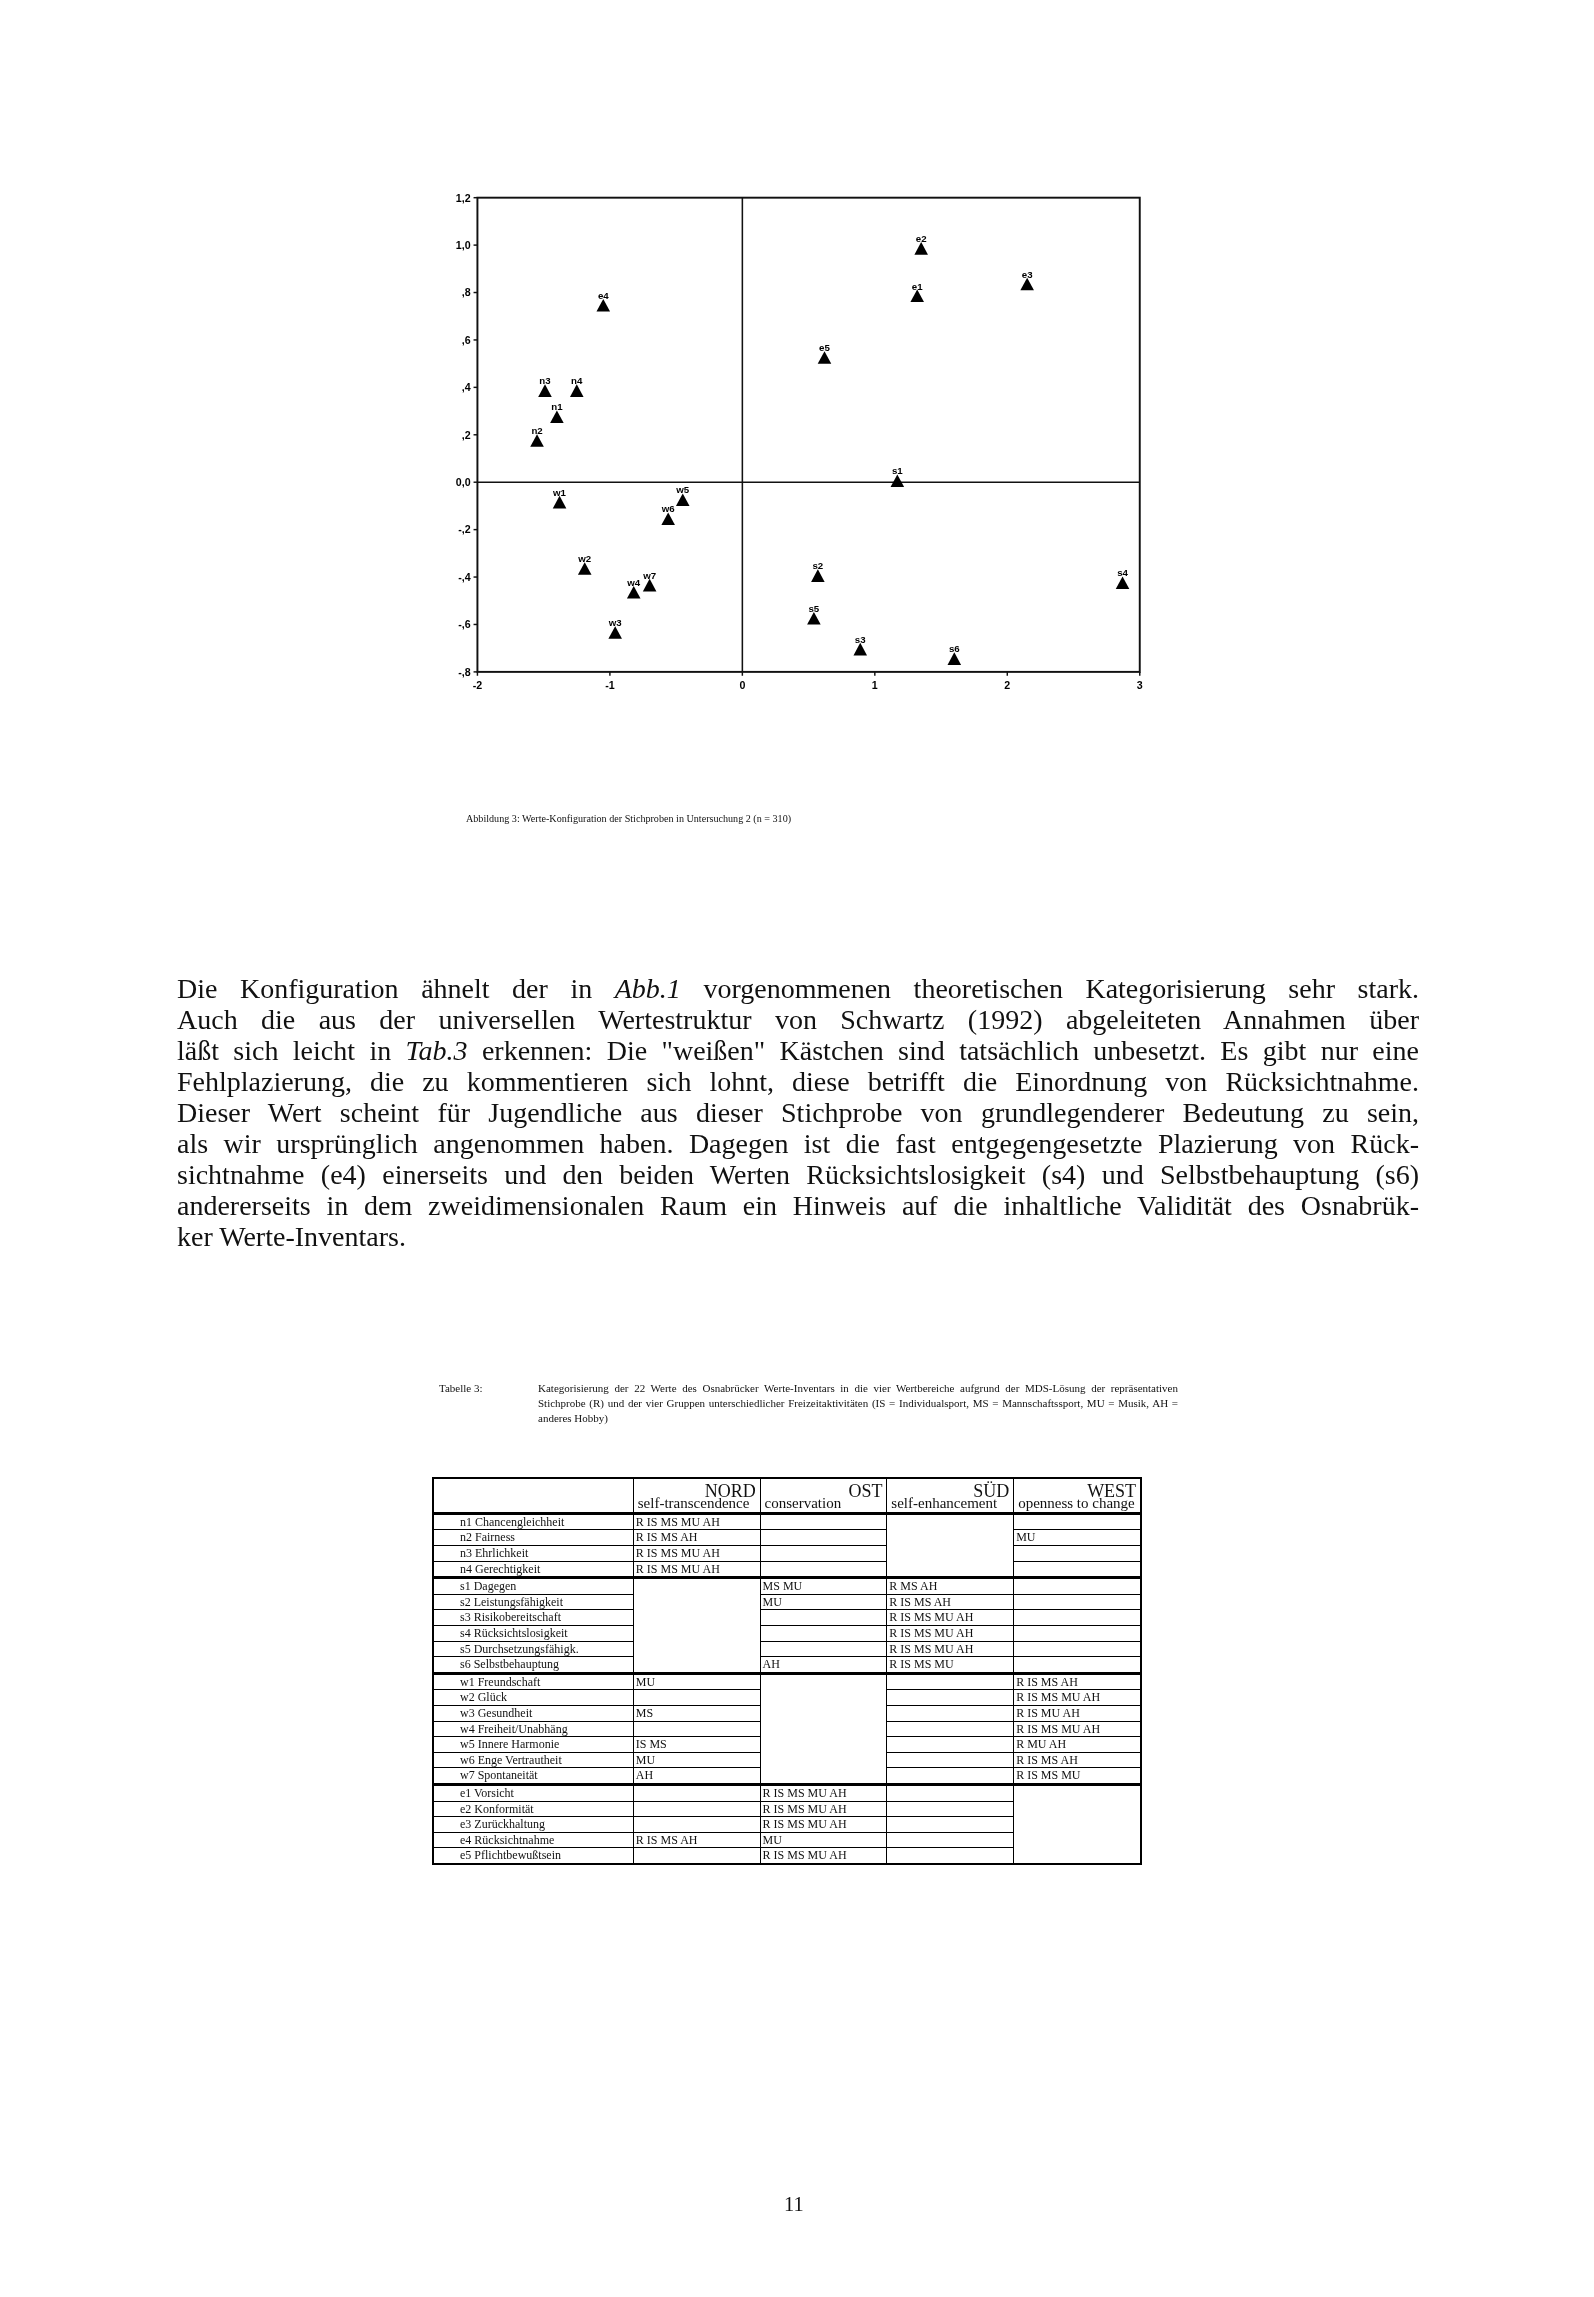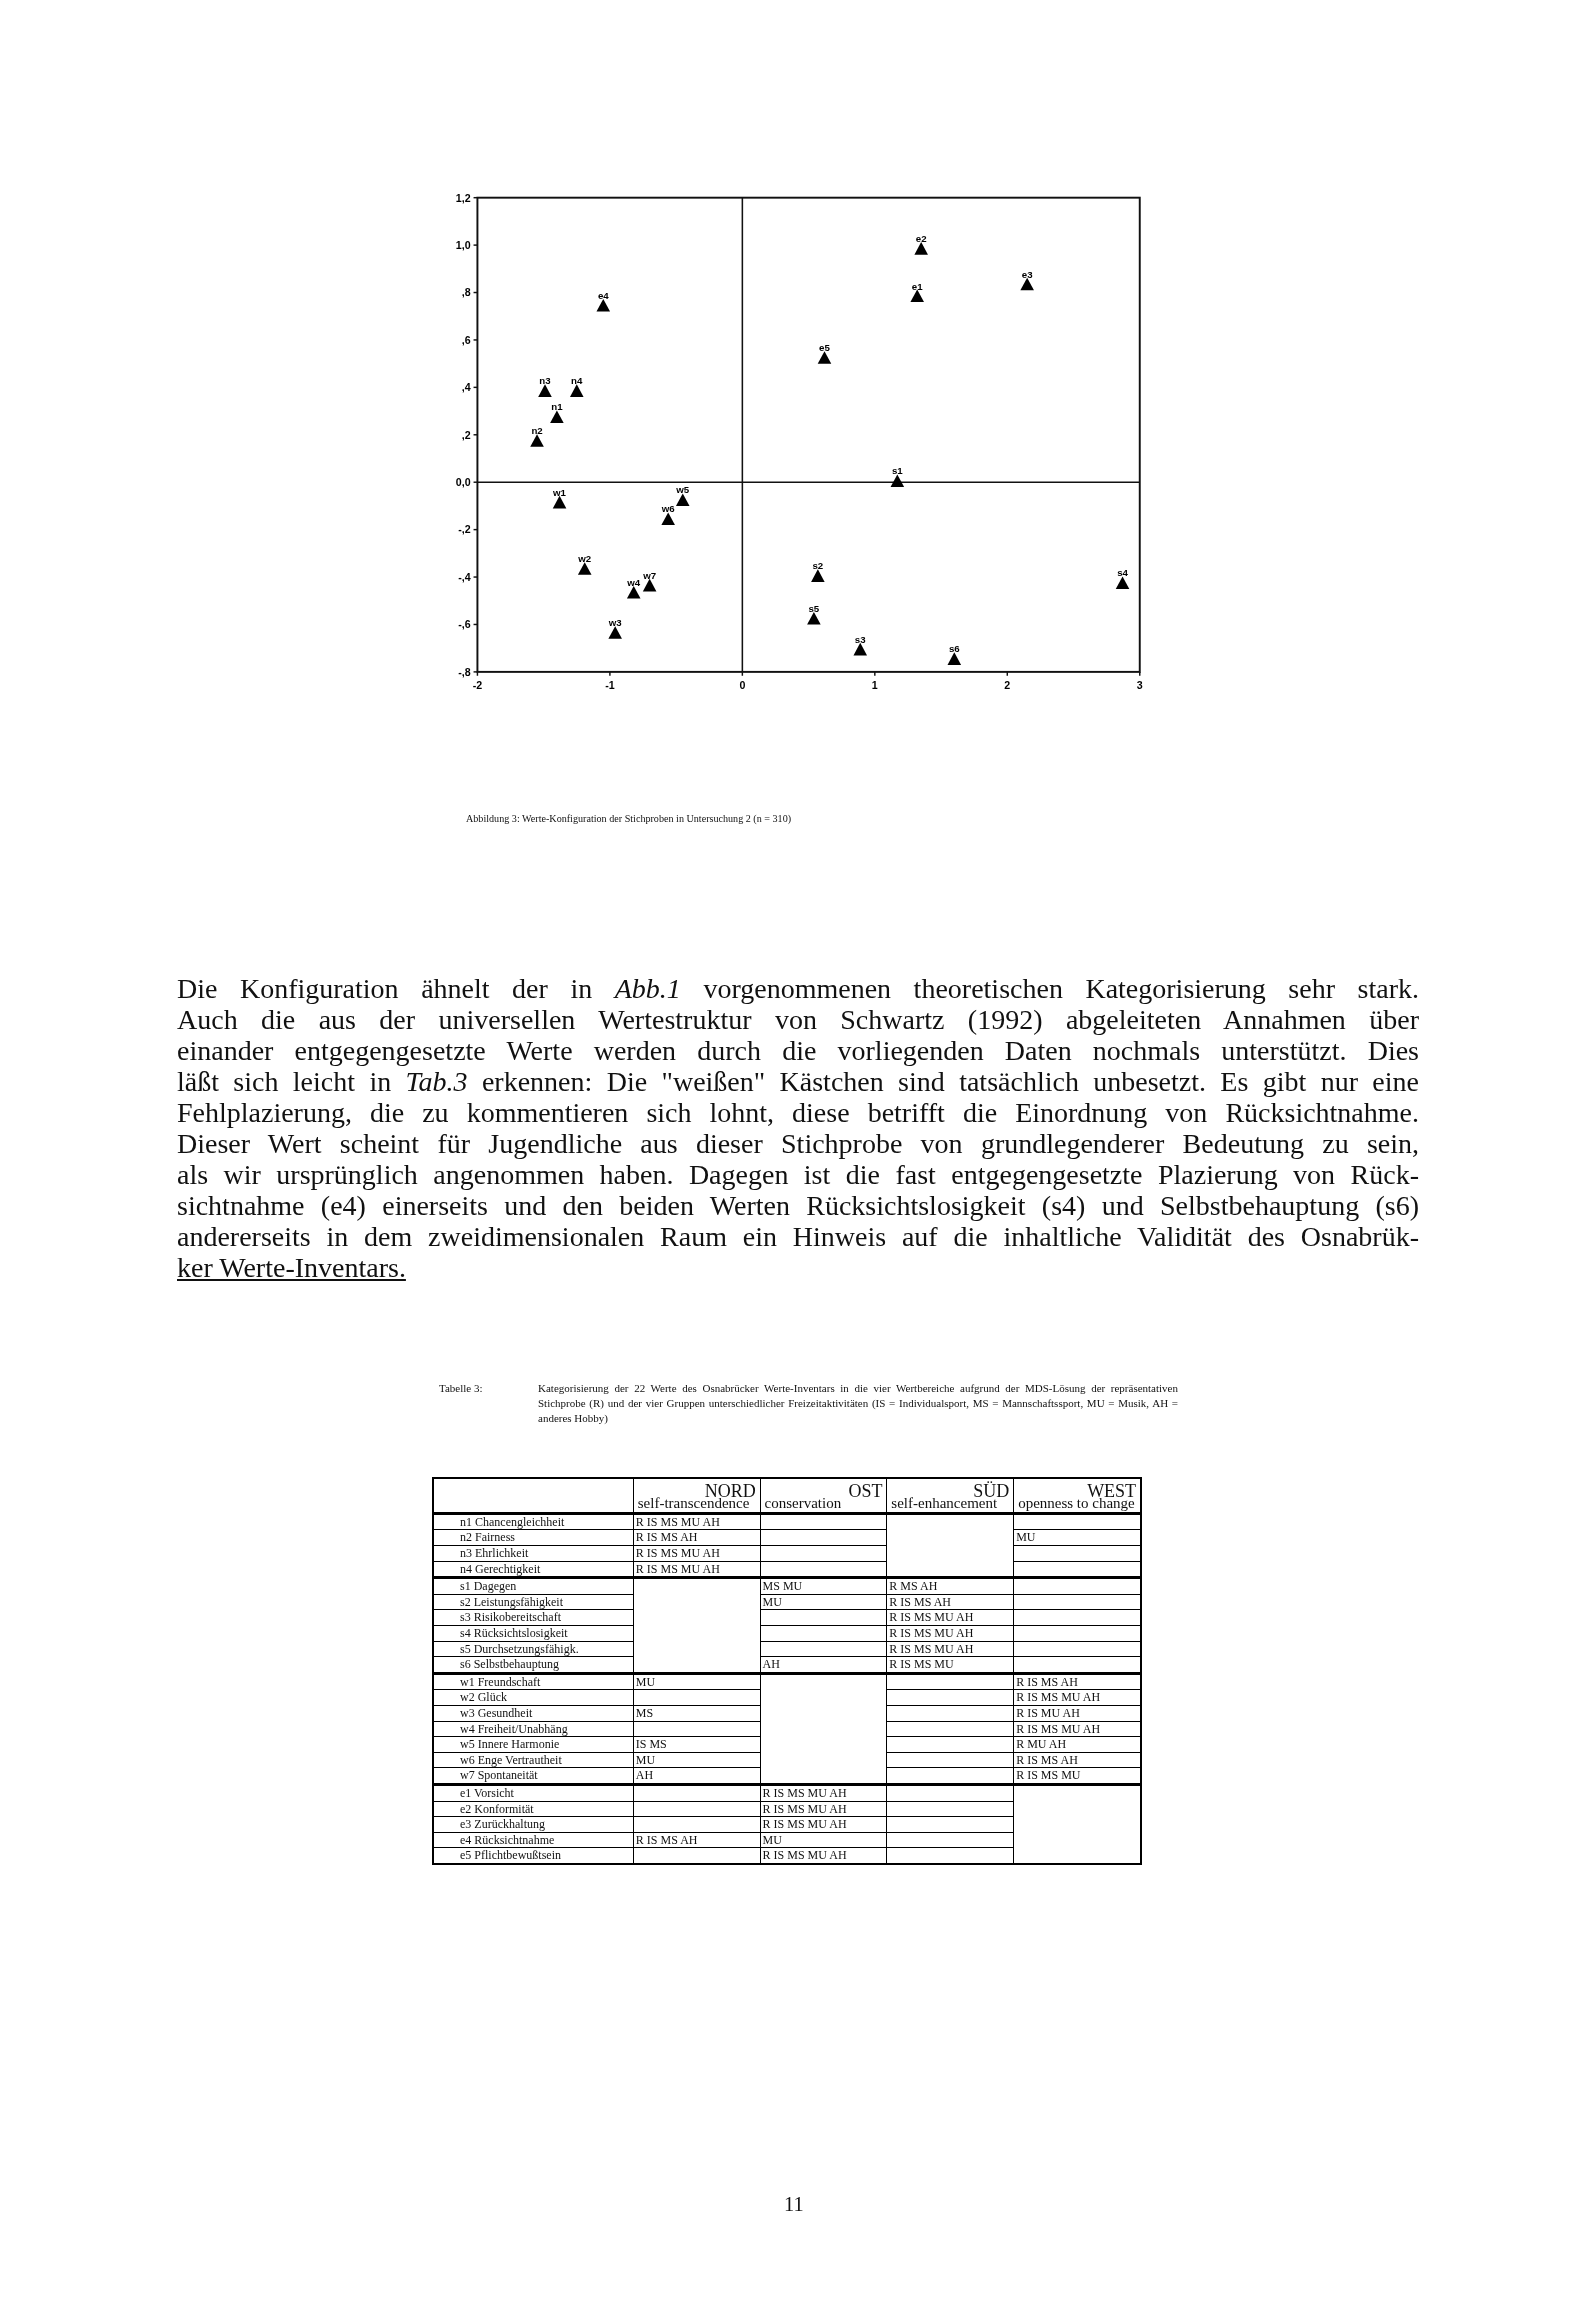--- a/index.html
+++ b/index.html
@@ -2,21 +2,21 @@
 <html><head>
 <meta charset="utf-8">
 <style>
   html, body { margin: 0; padding: 0; background: #ffffff; }
   body { width: 1594px; height: 2298px; position: relative; overflow: hidden; color: #111; }
   .chart-wrap { position: absolute; left: 427px; top: 175px; width: 737px; height: 602px; }
   .chart-svg { position: absolute; left: 0; top: 0; width: 737px; height: 602px; }
   .caption { position: absolute; left: 466px; top: 812px; font-family: "Liberation Serif", serif; font-size: 11px; transform: scaleX(0.92); transform-origin: left top; }
   .body-text { position: absolute; left: 177px; top: 973px; width: 1242px; font-family: "Liberation Serif", serif; font-size: 28px; line-height: 31px; text-align: justify; }
   .body-text .line { display: block; text-align: justify; text-align-last: justify; white-space: nowrap; }
-  .body-text .line.last { text-align-last: left; text-decoration: underline; }
+  .body-text .line.last { text-align-last: left; }
   .body-text i { font-style: italic; }
   .tab-caption { position: absolute; left: 439px; top: 1381px; width: 737px; font-family: "Liberation Serif", serif; font-size: 11px; line-height: 15px; }
   .tab-caption .label { position: absolute; left: 0; top: 0; }
   .tab-caption .text { position: absolute; left: 99px; top: 0; width: 640px; text-align: justify; }
   .table-wrap { position: absolute; left: 432px; top: 1477px; }
   table.values { border-collapse: collapse; font-family: "Liberation Serif", serif; font-size: 12px; border: 2.9px solid #000; }
   table.values td, table.values th { border: 1.9px solid #000; padding: 0 1.9px; height: 14.6px; line-height: 14.6px; vertical-align: top; white-space: nowrap; }
   table.values th { font-weight: normal; text-align: center; vertical-align: bottom; padding: 5.8px 3.9px 1.9px; line-height: 12.6px; height: auto; }
   table.values th .big { font-size: 18px; display: block; text-align: right; }
   table.values th .small { font-size: 15px; display: block; }
@@ -112,21 +112,20 @@
       <text x="446.77400000000006" y="481.995" text-anchor="middle" font-family="Liberation Sans, sans-serif" font-size="10" font-weight="bold">s3</text>
       <polygon points="536.76,504.775 550.76,504.775 543.76,491.775" fill="#000"></polygon>
       <text x="543.76" y="491.775" text-anchor="middle" font-family="Liberation Sans, sans-serif" font-size="10" font-weight="bold">s6</text>
     </svg>
 </div>
 <div class="caption">Abbildung 3:  Werte-Konfiguration der Stichproben in Untersuchung 2 (n = 310)</div>
 
 <div class="body-text" id="body-text">
     <span class="line">Die Konfiguration ähnelt der in <i>Abb.1</i> vorgenommenen theoretischen Kategorisierung sehr stark.</span>
     <span class="line">Auch die aus der universellen Wertestruktur von Schwartz (1992) abgeleiteten  Annahmen über</span>
-    <span class="line">einander entgegengesetzte Werte werden durch die vorliegenden Daten nochmals unterstützt. Dies</span>
     <span class="line">läßt sich leicht in <i>Tab.3</i> erkennen: Die "weißen" Kästchen sind tatsächlich unbesetzt. Es gibt nur eine</span>
     <span class="line">Fehlplazierung, die zu kommentieren sich lohnt, diese betrifft die Einordnung von Rücksichtnahme.</span>
     <span class="line">Dieser Wert scheint für Jugendliche aus dieser Stichprobe von grundlegenderer Bedeutung zu sein,</span>
     <span class="line">als wir ursprünglich angenommen haben. Dagegen ist die fast entgegengesetzte Plazierung von Rück-</span>
     <span class="line">sichtnahme (e4) einerseits und den beiden Werten Rücksichtslosigkeit (s4) und Selbstbehauptung (s6)</span>
     <span class="line">andererseits in dem zweidimensionalen Raum ein Hinweis auf die inhaltliche Validität des Osnabrük-</span>
     <span class="line last">ker Werte-Inventars.</span>
   </div>
 
 <div class="tab-caption">

